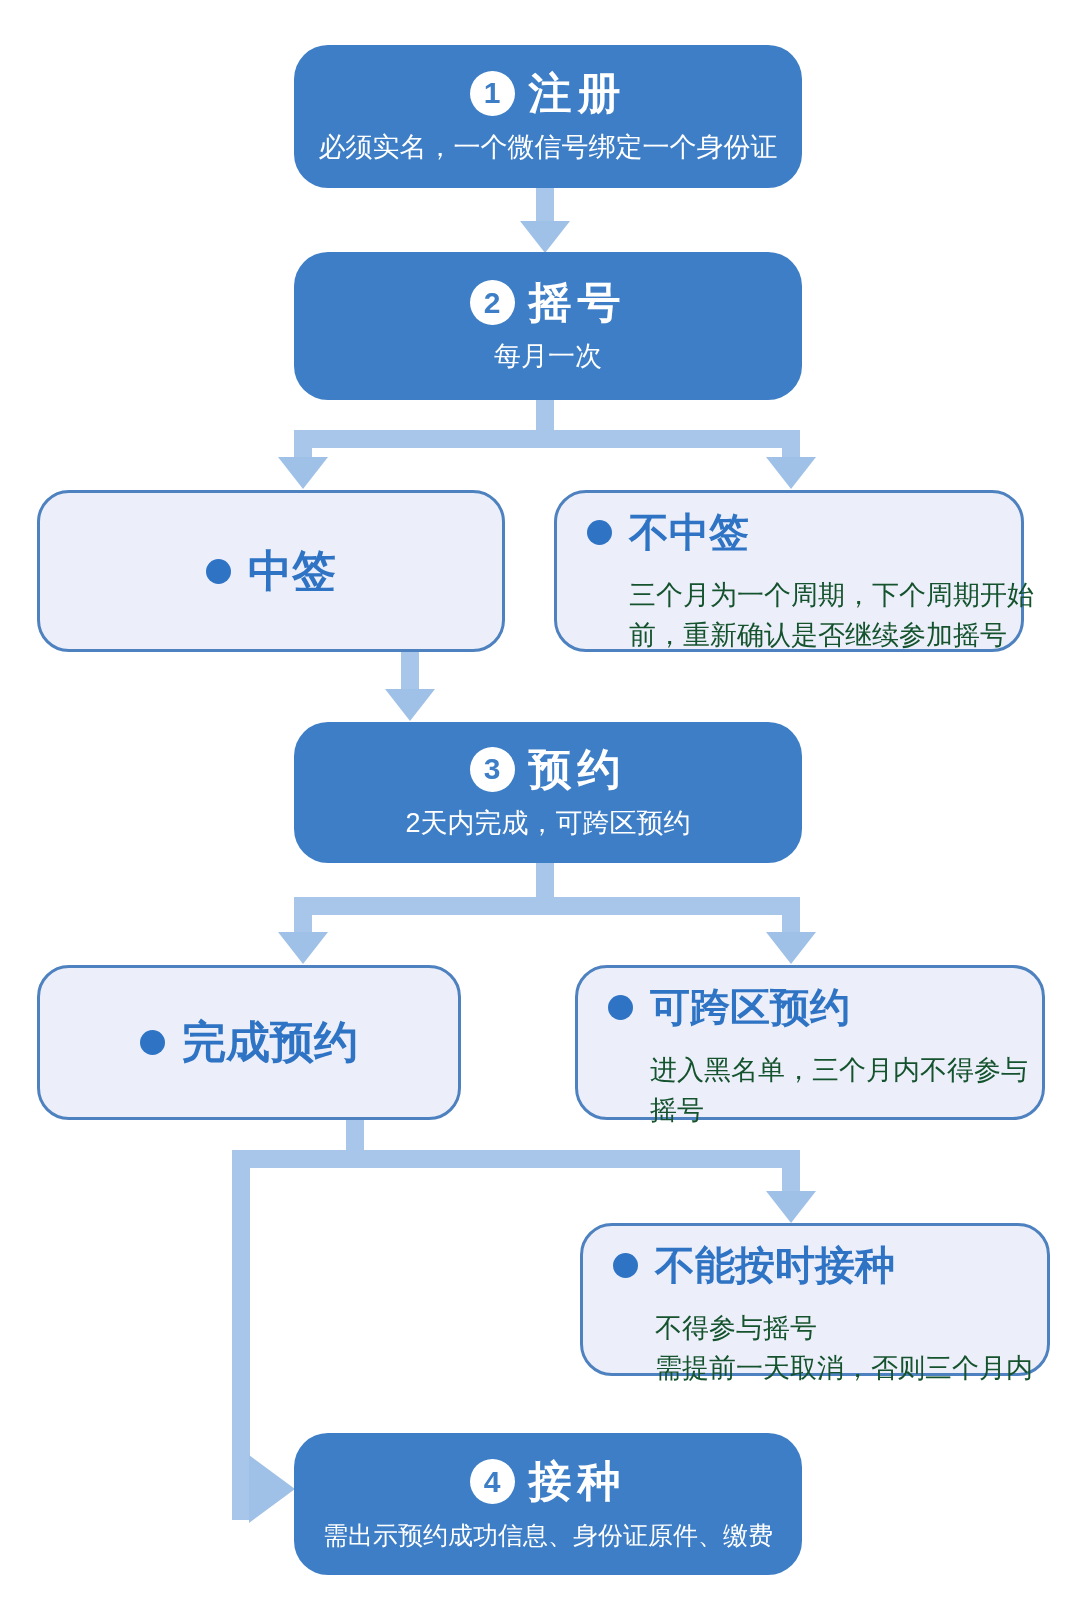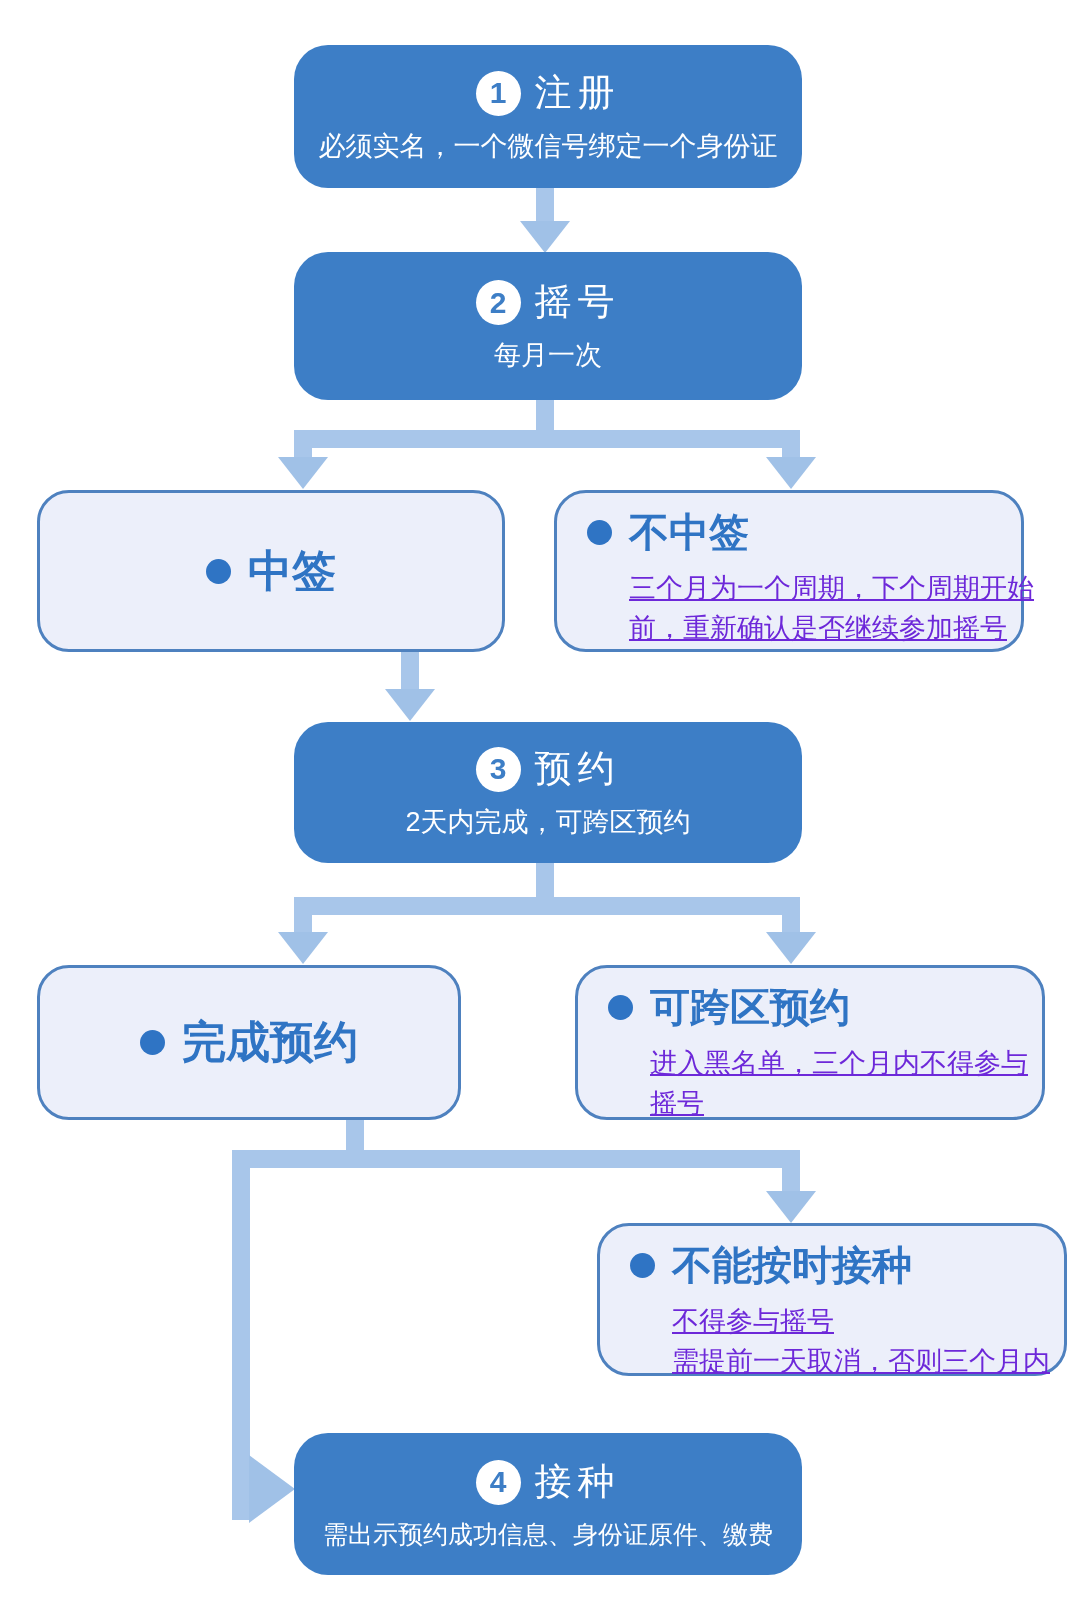--- a/index.html
+++ b/index.html
@@ -39,22 +39,22 @@
     background: #ffffff;
     color: #3D7EC6;
     font-weight: 700;
     font-size: 30px;
     display: flex;
     align-items: center;
     justify-content: center;
     line-height: 1;
   }
   .step-title {
-    font-size: 37px;
-    font-weight: 400;
+    font-size: 43px;
+    font-weight: 700;
     letter-spacing: 6px;
     line-height: 1.1;
   }
   .step-sub {
     font-size: 27px;
     font-weight: 400;
     white-space: nowrap;
     line-height: 1.2;
   }
   .step-sub.small { font-size: 25px; }
@@ -91,25 +91,24 @@
     white-space: nowrap;
   }
   .outcome.detail {
     padding: 16px 24px 0 30px;
     display: flex;
     flex-direction: column;
   }
   .outcome.detail .outcome-title { font-size: 40px; }
   .outcome-body {
     margin-left: 42px;
-    margin-top: 13px;
-    color: #6d28d9;
+    margin-top: 20px;
+    color: #14532d;
     font-size: 27px;
     line-height: 40px;
-    text-decoration: underline;
   }
   .outcome-body .line { white-space: nowrap; }
 
   
   .stem-v, .bar-h {
     position: absolute;
     background: #A8C6EA;
   }
   .head-down {
     position: absolute;
@@ -211,21 +210,21 @@
     </div>
   </div>
 
   <div class="stem-v" style="left:346px; top:1120px; width:18px; height:30px;"></div>
   <div class="bar-h" style="left:232px; top:1150px; width:568px; height:18px;"></div>
   <div class="stem-v" style="left:782px; top:1168px; width:18px; height:24px;"></div>
   <div class="head-down" style="left:766px; top:1191px;"></div>
   <div class="stem-v" style="left:232px; top:1168px; width:18px; height:352px;"></div>
   <div class="head-right" style="left:249px; top:1455px;"></div>
 
-  <div class="outcome detail" style="left:597px; top:1223px; width:470px; height:153px;">
+  <div class="outcome detail" style="left:580px; top:1223px; width:470px; height:153px;">
     <div class="head-row">
       <span class="dot"></span>
       <span class="outcome-title">不能按时接种</span>
     </div>
     <div class="outcome-body">
       <div class="line">不得参与摇号</div>
       <div class="line">需提前一天取消，否则三个月内</div>
     </div>
   </div>
 

